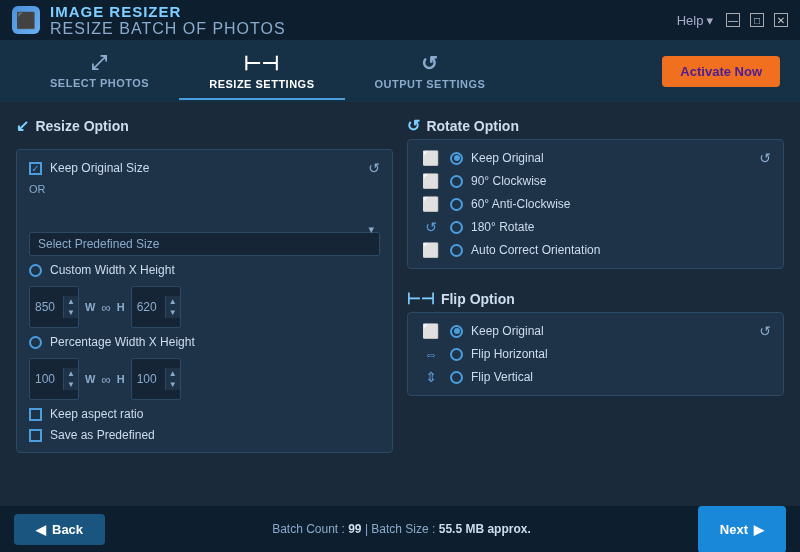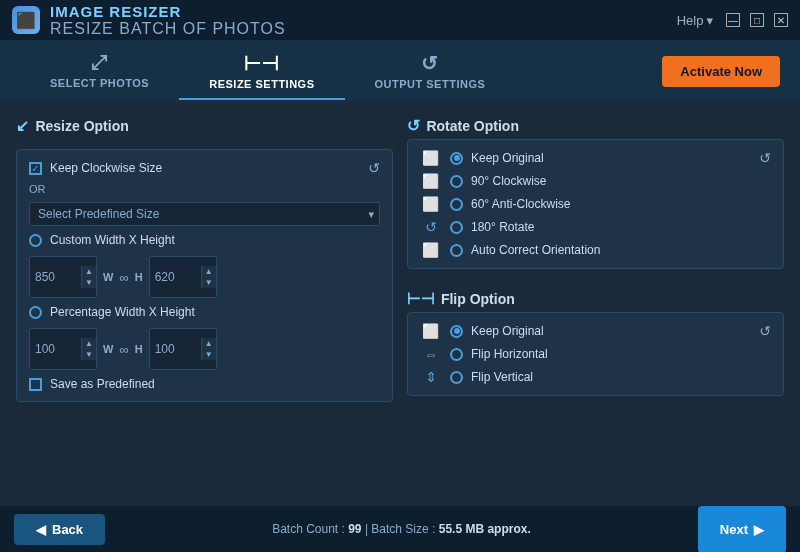--- a/index.html
+++ b/index.html
@@ -83,21 +83,21 @@
       text-transform: uppercase;
     }
     .nav-tab.active {
       color: #ffffff;
       border-bottom: 2px solid #4a9ede;
     }
     .nav-tab-icon { font-size: 20px; }
     .activate-btn {
       margin-left: auto;
       background: #f07020;
-      color: #0f172a;
+      color: #4c1d95;
       border: none;
       padding: 8px 18px;
       border-radius: 4px;
       font-size: 13px;
       font-weight: bold;
       cursor: pointer;
     }
 
     
     .main-content {
@@ -179,20 +179,21 @@
     
     .select-box {
       background: #152535;
       border: 1px solid #2a4a65;
       color: #8aabcc;
       padding: 4px 8px;
       font-size: 12px;
       width: 100%;
       appearance: none;
       border-radius: 2px;
+      margin-top: 30px;
     }
     .select-wrapper {
       position: relative;
       width: 100%;
     }
     .select-wrapper::after {
       content: '▾';
       position: absolute;
       right: 6px;
       top: 50%;
@@ -214,21 +215,21 @@
       align-items: center;
       background: #152535;
       border: 1px solid #2a4a65;
       border-radius: 2px;
       overflow: hidden;
     }
     .num-input {
       background: transparent;
       border: none;
       color: #8aabcc;
-      width: 51px;
+      width: 33px;
       padding: 13px 5px;
       font-size: 12px;
       outline: none;
     }
     .num-spinners {
       display: flex;
       flex-direction: column;
       border-left: 1px solid #2a4a65;
     }
     .spin-btn {
@@ -359,21 +360,21 @@
   <div class="panel">
     <div class="section-title">
       <span class="section-title-icon">↙</span>
       <span>Resize Option</span>
     </div>
 
     <div class="panel-box">
       <div class="section-header">
         <div class="row-item">
           <div class="checkbox-sq checked">✓</div>
-          <span>Keep Clockwise Size</span>
+          <span>Keep Original Size</span>
         </div>
         <button class="reset-btn">↺</button>
       </div>
 
       <div class="or-row">
         <span>OR</span>
       </div>
 
       <div class="select-wrapper">
         <select class="select-box">
@@ -422,20 +423,24 @@
         <span class="dim-label">H</span>
         <div class="num-input-group">
           <input class="num-input" type="text" value="100" style="">
           <div class="num-spinners">
             <button class="spin-btn">▲</button>
             <button class="spin-btn">▼</button>
           </div>
         </div>
       </div>
 
+      <div class="row-item">
+        <div class="checkbox-sq"></div>
+        <span>Keep aspect ratio</span>
+      </div>
 
       <div class="row-item">
         <div class="checkbox-sq"></div>
         <span>Save as Predefined</span>
       </div>
     </div>
   </div>
 
   <div class="panel">
 

